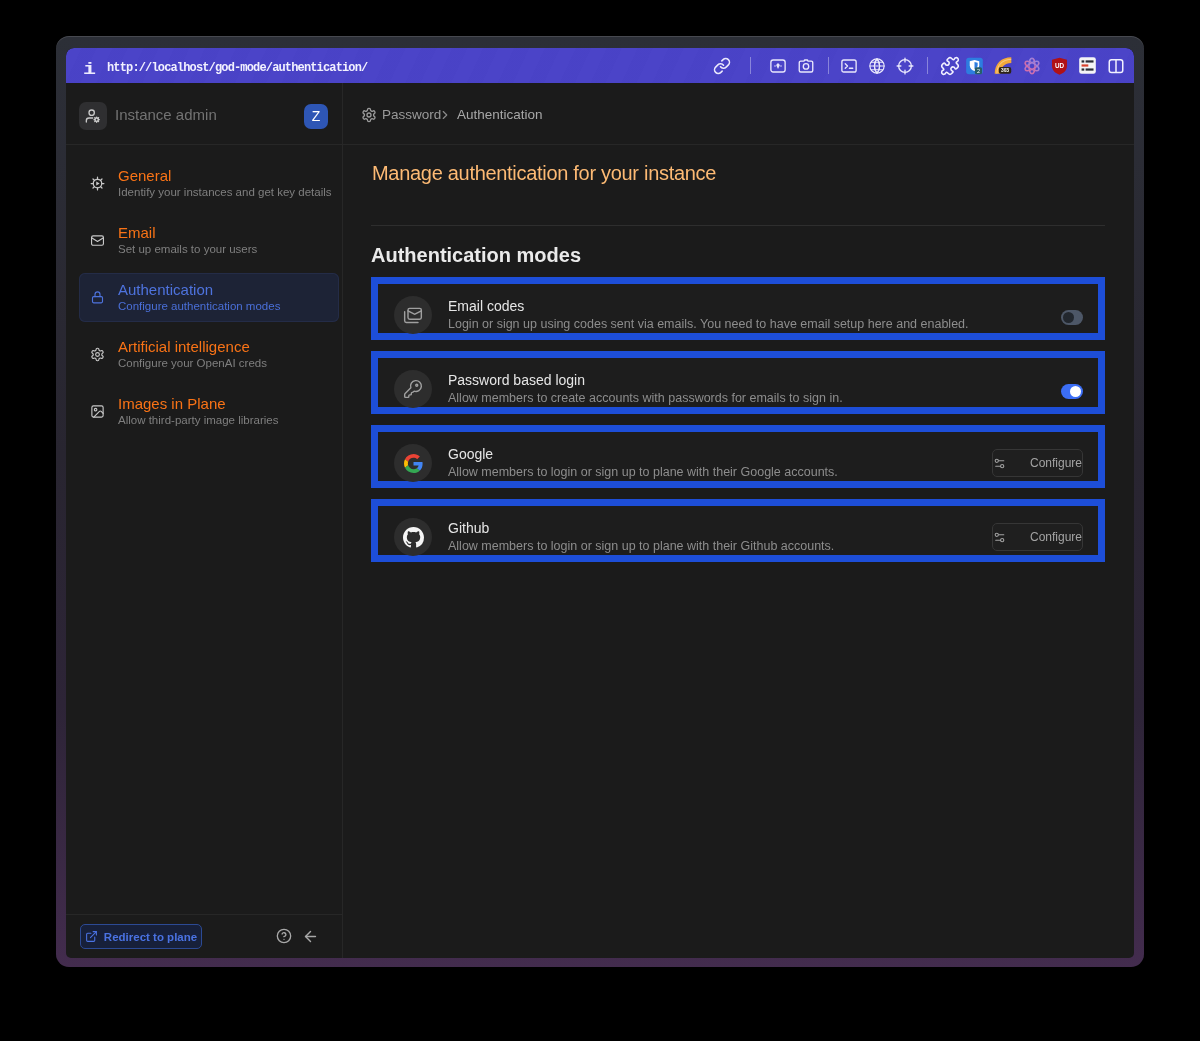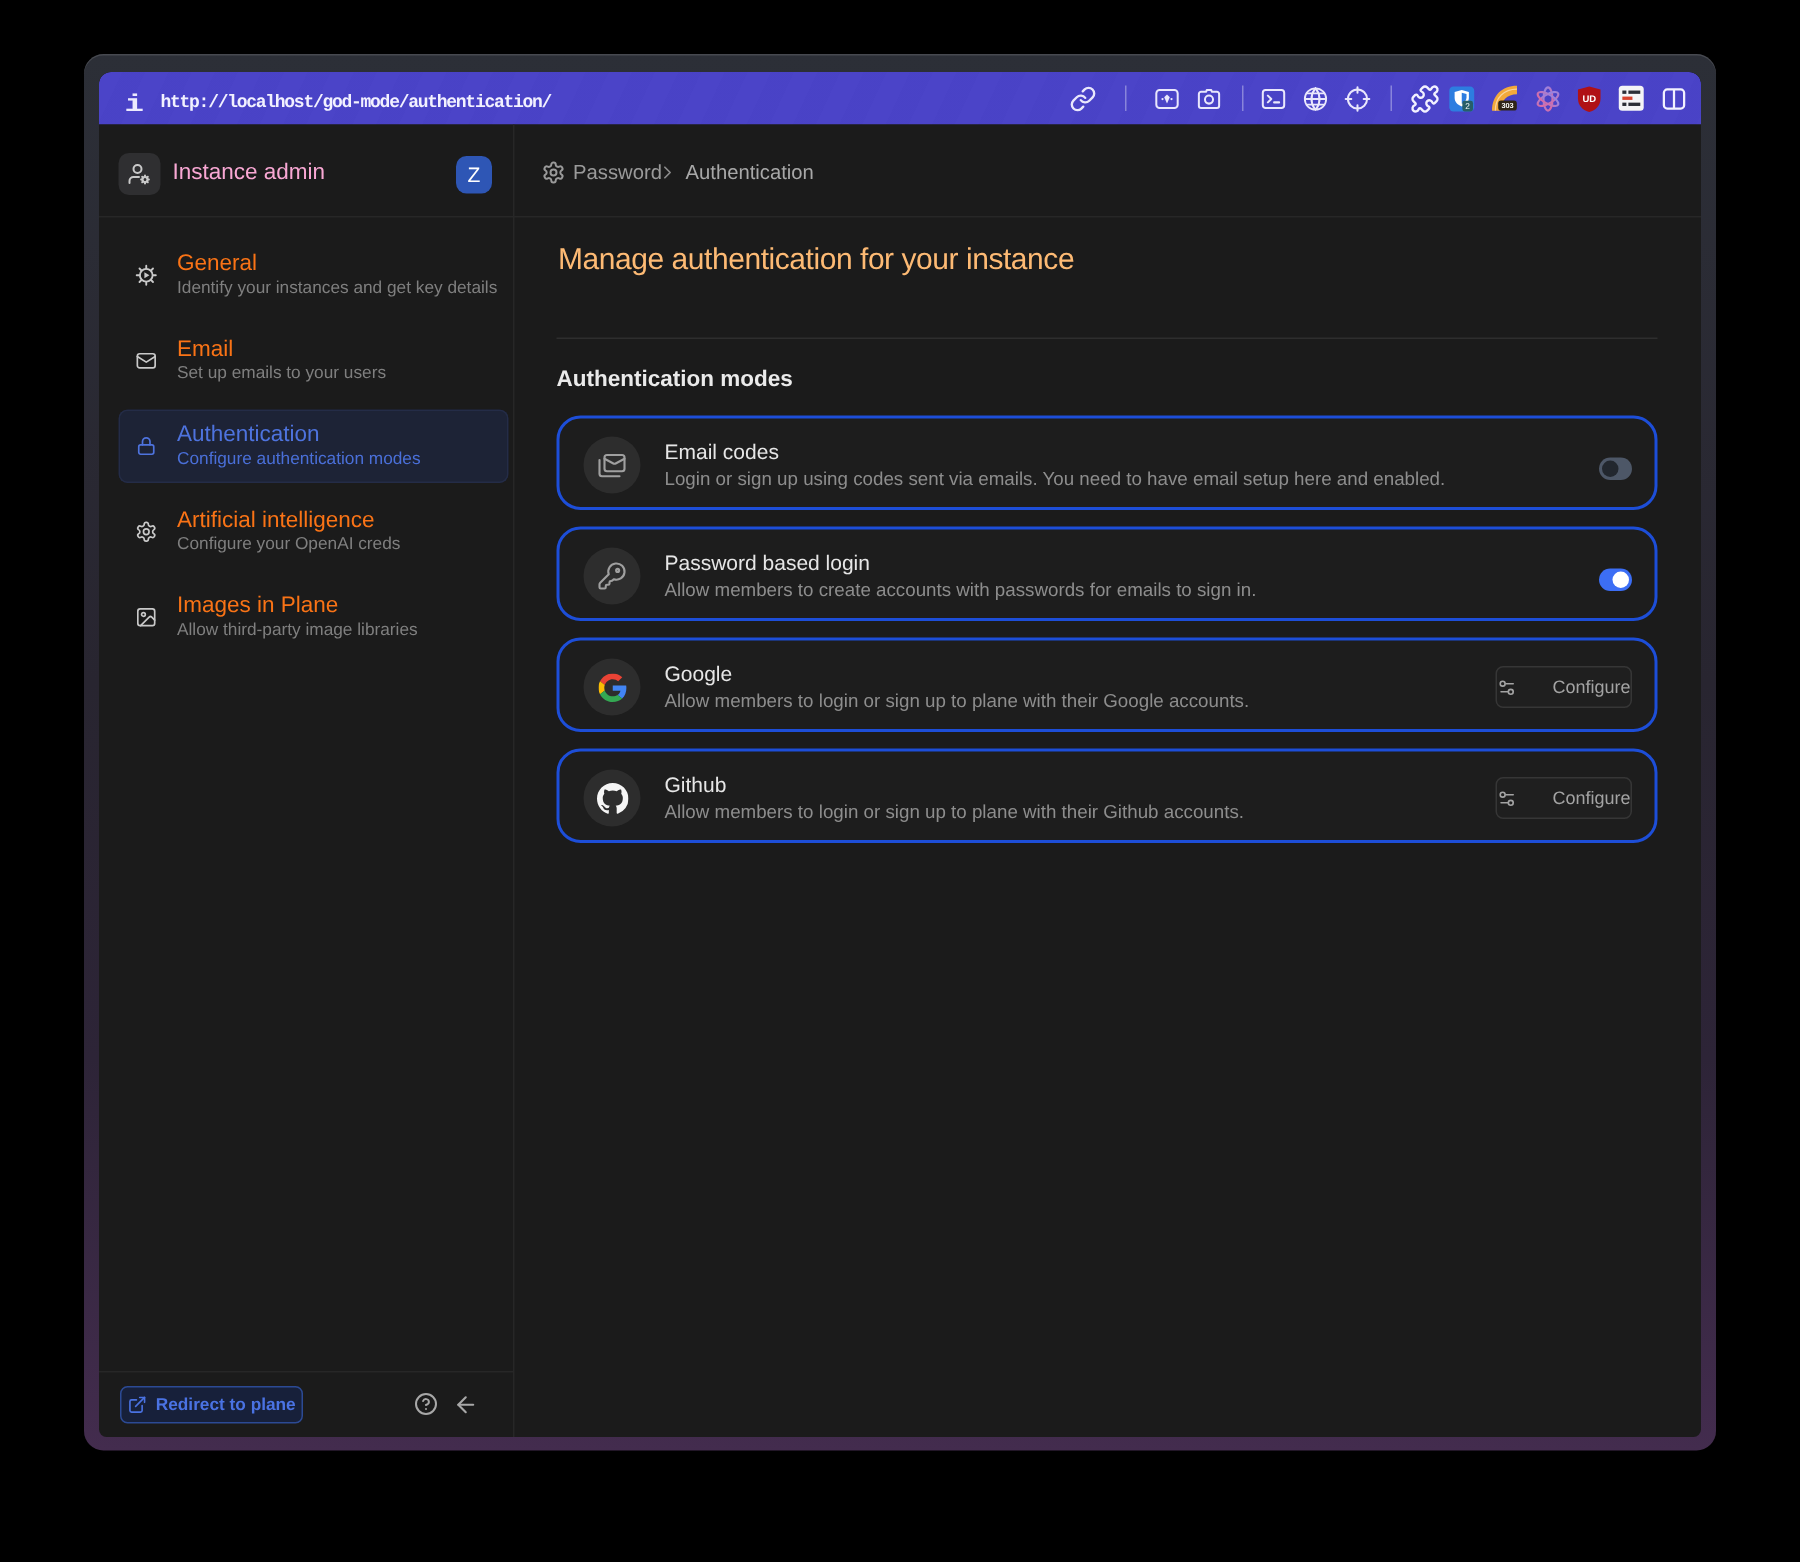--- a/index.html
+++ b/index.html
@@ -23,21 +23,21 @@
   .usep { position:absolute; top:9px; width:1px; height:17px; background:rgba(255,255,255,0.35); }
   .uic { position:absolute; top:8.5px; width:18px; height:18px; }
   .uic svg { display:block; width:100%; height:100%; }
   
   .hline { position:absolute; left:0; width:1068px; height:1px; background:#272727; }
   .vdiv { position:absolute; left:276px; top:35px; width:1px; height:875px; background:#272727; }
   .sline { position:absolute; left:0; top:866px; width:276px; height:1px; background:#272727; }
   
   .sb-avatar { position:absolute; left:13px; top:54px; width:28px; height:28px;
     border-radius:7px; background:#2f2f31; display:flex; align-items:center; justify-content:center; }
-  .sb-title { position:absolute; left:49px; top:58px; font-size:15px; color:#f9a8d4; }
+  .sb-title { position:absolute; left:49px; top:58px; font-size:15px; color:#737373; }
   .zbadge { position:absolute; left:238px; top:56px; width:24px; height:25px; border-radius:7px;
     background:#2e56b5; color:#fff; font-size:14px; text-align:center; line-height:25px; }
   
   .bc-gear { position:absolute; left:295px; top:59px; width:16px; height:16px; }
   .bc-a { position:absolute; left:316px; top:59px; font-size:13.5px; color:#9a9a9a; }
   .bc-ch { position:absolute; left:372px; top:60px; width:14px; height:14px; }
   .bc-b { position:absolute; left:391px; top:59px; font-size:13.5px; color:#a8a8a8; }
   
   .menu { position:absolute; left:13px; top:111px; width:260px; }
   .mi { position:relative; width:260px; height:49px; border-radius:6px; margin-bottom:8px; }
@@ -50,23 +50,23 @@
   
   .redir { position:absolute; left:14px; top:876px; width:122px; height:25px;
     border:1px solid #2c4a94; border-radius:5px; background:#17203a;
     color:#4a72e2; font-size:11.5px; font-weight:bold; display:flex; align-items:center; justify-content:center; gap:6px; }
   .help { position:absolute; left:210px; top:880px; width:16px; height:16px; }
   .backar { position:absolute; left:236px; top:880px; width:17px; height:16px; }
   
   .h1 { position:absolute; left:306px; top:114px; font-size:20px; color:#fdba74; font-weight:500; letter-spacing:-0.3px; }
   .hsub { position:absolute; left:305px; top:143px; font-size:13.5px; color:#9b9b9b; }
   .mdiv { position:absolute; left:305px; top:177px; width:734px; height:1px; background:#2e2e2e; }
-  .h2 { position:absolute; left:305px; top:195.5px; font-size:15px; color:#eaeaea; font-weight:bold; }
+  .h2 { position:absolute; left:305px; top:195.5px; font-size:20px; color:#eaeaea; font-weight:bold; }
   .card { position:absolute; left:305px; width:734px; height:63px;
-    background:#1d1d1d; border:2px solid #1d4ed8; border-radius:16px; }
+    background:#1d1d1d; border:7px solid #1d4ed8; border-radius:0; }
   .card .circ { position:absolute; left:16px; top:12px; width:38px; height:38px;
     border-radius:50%; background:#2d2d2d; display:flex; align-items:center; justify-content:center; }
   .card .ct { position:absolute; left:70px; top:14px; font-size:14px; color:#e6e6e6; font-weight:500; }
   .card .cd { position:absolute; left:70px; top:33px; font-size:12.5px; color:#8d8d8d; }
   .tog { position:absolute; right:15px; top:26px; width:22px; height:15px; border-radius:8px; }
   .tog.off { background:#4d5767; }
   .tog.off::after { content:""; position:absolute; left:2px; top:2px; width:11px; height:11px;
     border-radius:50%; background:#22272e; }
   .tog.on { background:#3c6ef5; }
   .tog.on::after { content:""; position:absolute; right:2px; top:2px; width:11px; height:11px;

